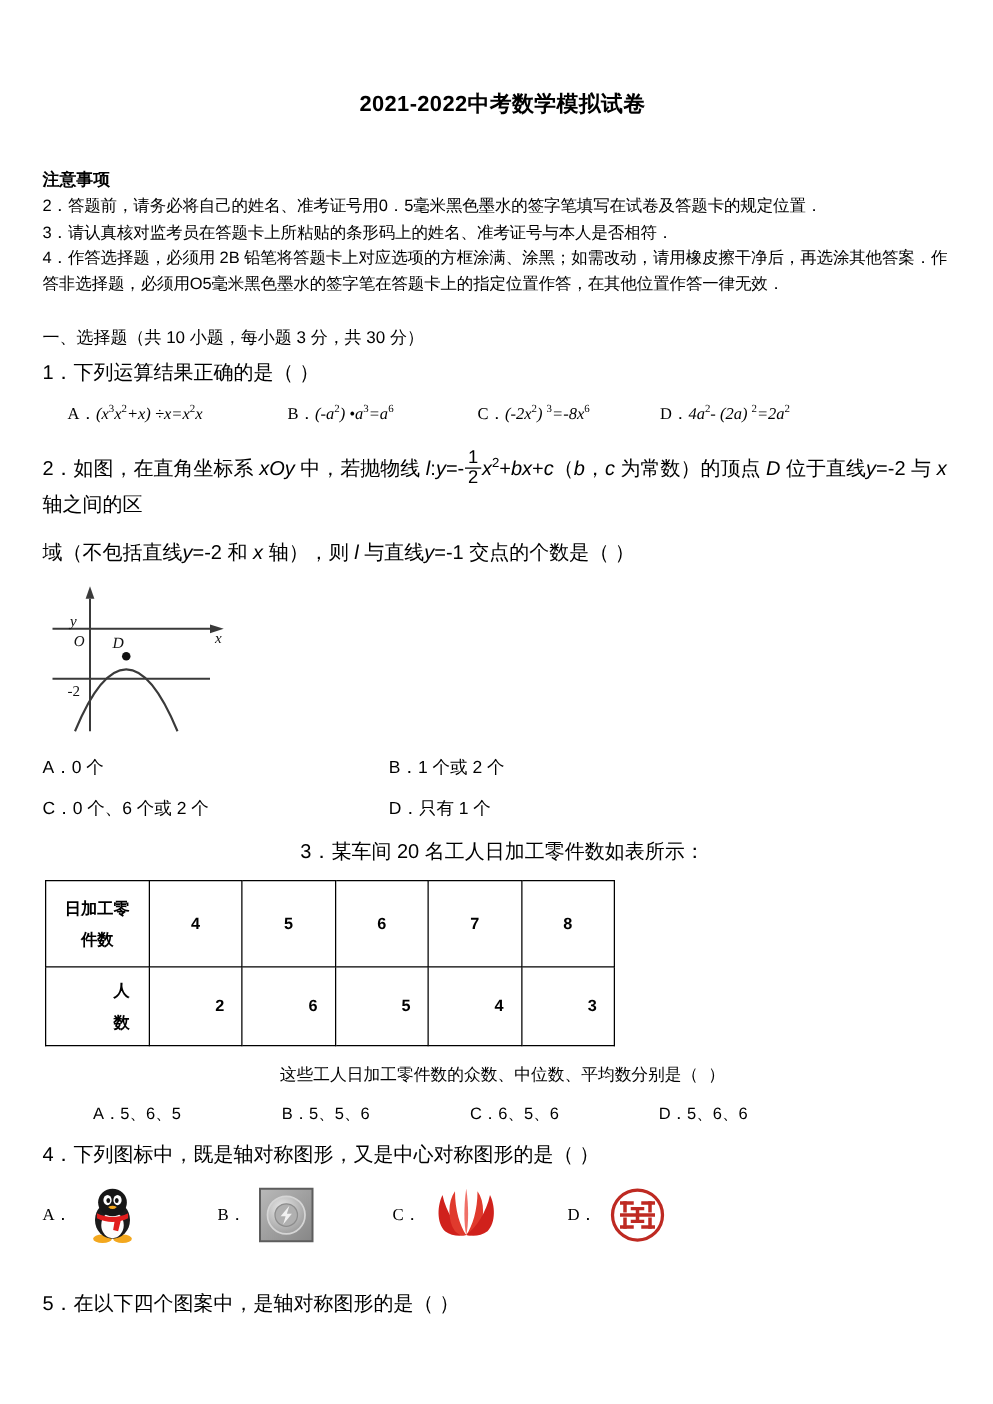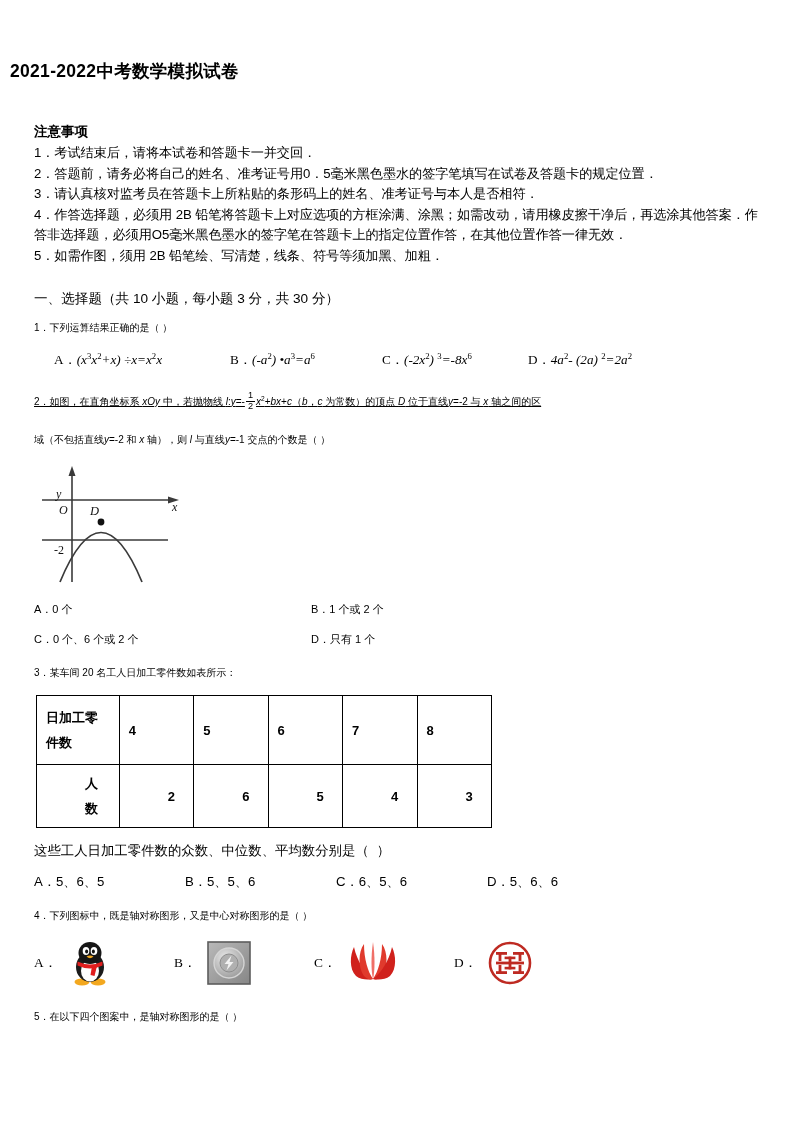--- a/index.html
+++ b/index.html
@@ -16,24 +16,25 @@
     overflow: hidden;
   }
   .page {
     position: relative;
     width: 794px;
     height: 1123px;
     padding: 0;
     box-sizing: border-box;
   }
   .doc-title {
+    text-align: center;
     font-weight: bold;
     font-size: 17.5px;
     letter-spacing: 0.3px;
-    margin: 0;
+    margin: 12px;
     padding-top: 59px;
     padding-left: 10px;
     font-family: "Liberation Sans", "DejaVu Sans", sans-serif;
   }
   .body-wrap {
     padding: 0 24px 0 34px;
   }
   .notice-head {
     font-size: 13.5px;
     font-weight: bold;
@@ -48,41 +49,41 @@
     font-family: "Liberation Sans", "DejaVu Sans", sans-serif;
     letter-spacing: -0.1px;
   }
   .section-head {
     font-size: 13.6px;
     margin-top: 24px;
     margin-bottom: 9px;
     font-family: "Liberation Sans", "DejaVu Sans", sans-serif;
   }
   .q-stem {
-    font-size: 10px;
+    font-size: 16px;
     line-height: 21px;
     margin: 0;
     font-family: "Liberation Sans", "DejaVu Sans", sans-serif;
   }
   .q-block { margin-bottom: 4px; }
   .opts-row {
     display: flex;
     font-size: 13.2px;
     margin-top: 13px;
     font-family: "Liberation Serif", "DejaVu Serif", serif;
     margin-left: 20px;
   }
   .opts-row .opt { white-space: nowrap; }
   .q1-opts .opt:nth-child(1) { width: 176px; }
   .q1-opts .opt:nth-child(2) { width: 152px; }
   .q1-opts .opt:nth-child(3) { width: 146px; }
 
   .q2-opts-grid {
     margin-top: 14px;
-    font-size: 11px;
+    font-size: 14px;
     font-family: "Liberation Sans", "DejaVu Sans", sans-serif;
   }
   .q2-opts-grid .line {
     display: flex;
     margin-bottom: 15px;
   }
   .q2-opts-grid .opt:first-child { width: 277px; }
 
   .q3-opts {
     margin-top: 13px;
@@ -161,52 +162,50 @@
   .logo-letter {
     font-size: 13.4px;
     font-family: "Liberation Serif", "DejaVu Serif", serif;
     margin-right: 9px;
   }
   .logo-box {
     width: 48px;
     height: 48px;
     position: relative;
   }
-  .q5-line { margin-top: 14px; }
+  .q5-line { margin-top: 32px; }
 </style>
 </head>
 <body>
 
 <div class="page">
 
   <h1 class="doc-title">2021-2022中考数学模拟试卷</h1>
 
   <div class="body-wrap">
 
     <div class="notice-head">注意事项</div>
-    <p class="notice-item">1．考试结束后，请将本试卷和答题卡一并交回．</p>
     <p class="notice-item">2．答题前，请务必将自己的姓名、准考证号用0．5毫米黑色墨水的签字笔填写在试卷及答题卡的规定位置．</p>
     <p class="notice-item">3．请认真核对监考员在答题卡上所粘贴的条形码上的姓名、准考证号与本人是否相符．</p>
     <p class="notice-item">4．作答选择题，必须用 2B 铅笔将答题卡上对应选项的方框涂满、涂黑；如需改动，请用橡皮擦干净后，再选涂其他答案．作答非选择题，必须用O5毫米黑色墨水的签字笔在答题卡上的指定位置作答，在其他位置作答一律无效．</p>
-    <p class="notice-item">5．如需作图，须用 2B 铅笔绘、写清楚，线条、符号等须加黑、加粗．</p>
 
     <div class="section-head">一、选择题（共 10 小题，每小题 3 分，共 30 分）</div>
 
     <div class="q-block">
       <p class="q-stem">1．下列运算结果正确的是（        ）</p>
       <div class="opts-row q1-opts">
         <span class="opt"><span>A．</span><span class="ital">(x</span><sup>3</sup><span class="ital">x</span><sup>2</sup><span class="ital">+x) ÷x=x</span><sup>2</sup><span class="ital">x</span></span>
         <span class="opt"><span>B．</span><span class="ital">(-a</span><sup>2</sup><span class="ital">) •a</span><sup>3</sup><span class="ital">=a</span><sup>6</sup></span>
         <span class="opt"><span>C．</span><span class="ital">(-2x</span><sup>2</sup><span class="ital">) </span><sup>3</sup><span class="ital">=-8x</span><sup>6</sup></span>
         <span class="opt"><span>D．</span><span class="ital">4a</span><sup>2</sup><span class="ital">- (2a) </span><sup>2</sup><span class="ital">=2a</span><sup>2</sup></span>
       </div>
     </div>
 
     <div class="q-block" style="margin-top:20px;">
-      <p class="q-stem" style="line-height:26px;text-decoration:underline;">
+      <p class="q-stem" style="line-height:26px;">
         <span>2．如图，在直角坐标系 </span><span class="ital">xOy</span><span> 中，若抛物线 </span><span class="ital">l</span><span>:</span><span class="ital">y</span><span>=-</span><span class="frac"><span class="num">1</span><span class="den">2</span></span><span class="ital">x</span><sup>2</sup><span>+</span><span class="ital">b</span><span class="ital">x</span><span>+</span><span class="ital">c</span><span>（</span><span class="ital">b</span><span>，</span><span class="ital">c</span><span> 为常数）的顶点 </span><span class="ital">D</span><span> 位于直线</span><span class="ital">y</span><span>=-2 与 </span><span class="ital">x</span><span> 轴之间的区</span>
       </p>
       <p class="q-stem" style="margin-top:14px;">
         <span>域（不包括直线</span><span class="ital">y</span><span>=-2 和 </span><span class="ital">x</span><span> 轴），则 </span><span class="ital">l</span><span> 与直线</span><span class="ital">y</span><span>=-1 交点的个数是（        ）</span>
       </p>
 
       <div class="figure-wrap">
         <svg width="150" height="128" viewBox="0 0 150 128" xmlns="http://www.w3.org/2000/svg">
 
           <line x1="2" y1="40" x2="128" y2="40" stroke="#3a3a3a" stroke-width="1.6"></line>
@@ -234,21 +233,21 @@
           <span class="opt">A．0 个</span>
           <span class="opt">B．1 个或 2 个</span>
         </div>
         <div class="line">
           <span class="opt">C．0 个、6 个或 2 个</span>
           <span class="opt">D．只有 1 个</span>
         </div>
       </div>
     </div>
 
-    <div class="q-block" style="margin-top:0;">
+    <div class="q-block" style="margin-top:0;text-align:center;">
       <p class="q-stem">3．某车间 20 名工人日加工零件数如表所示：</p>
 
       <table class="data-table">
         <tbody>
           <tr class="row-1">
             <td class="label">日加工零件数</td>
             <td class="val">4</td>
             <td class="val">5</td>
             <td class="val">6</td>
             <td class="val">7</td>

